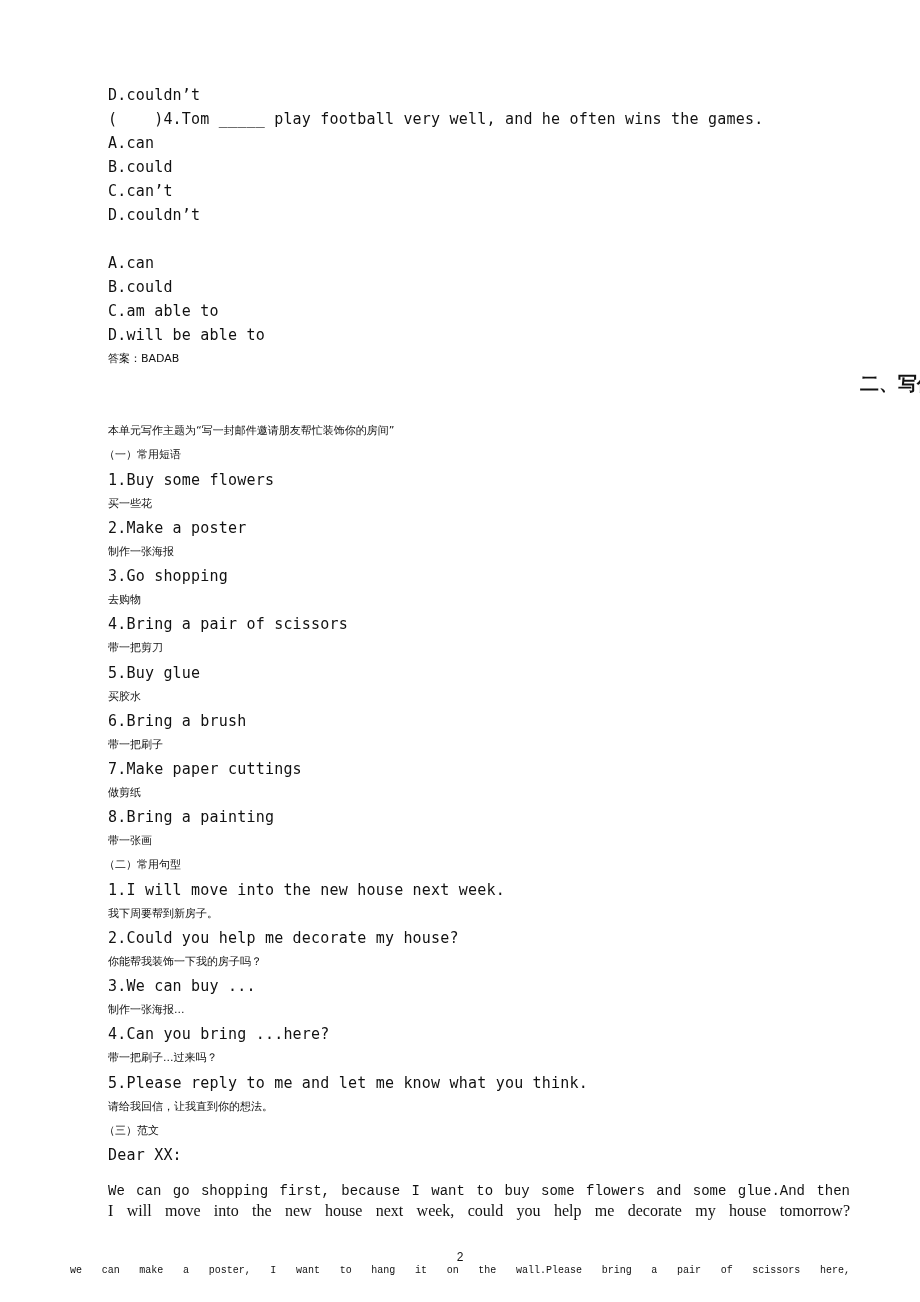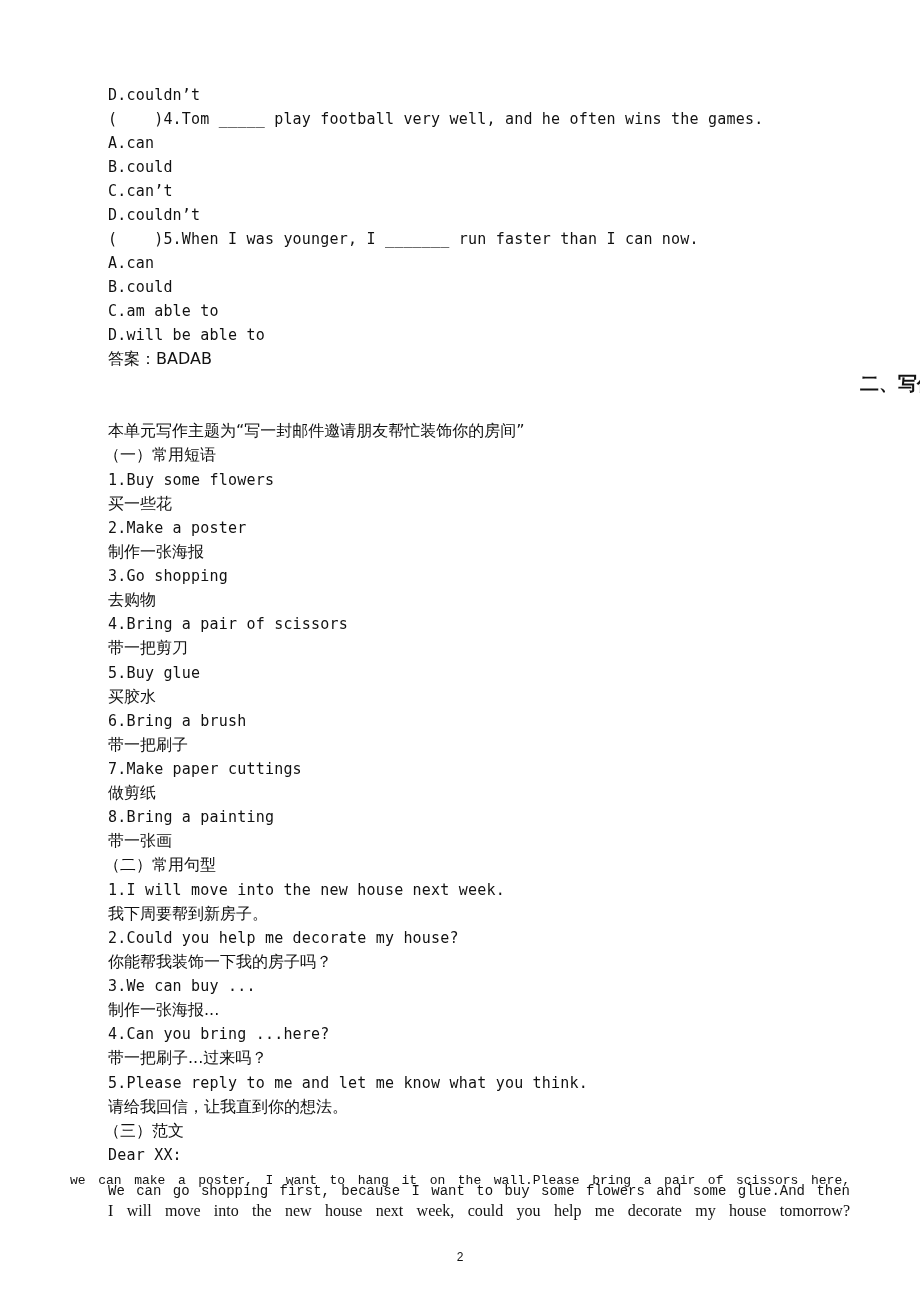--- a/index.html
+++ b/index.html
@@ -26,21 +26,21 @@
     left: 108px;
     font-size: 15px;
     line-height: 24px;
     height: 24px;
     white-space: pre;
     letter-spacing: 0.2px;
     margin-top: 12px;
   }
   .cn {
     font-family: "DejaVu Sans", "Liberation Sans", sans-serif;
-    font-size: 16px;
+    font-size: 11px;
     letter-spacing: 0;
   }
   .heading {
     position: absolute;
     left: 0;
     width: 920px;
     text-align: right;
     font-family: "DejaVu Sans", "Liberation Sans", sans-serif;
     font-weight: bold;
     font-size: 19px;
@@ -80,21 +80,20 @@
 <div class="page">
 
   <div class="line" style="top:71px">D.couldn’t</div>
 
   <div class="line" style="top:95px">(    )4.Tom _____ play football very well, and he often wins the games.</div>
   <div class="line" style="top:119px">A.can</div>
   <div class="line" style="top:143px">B.could</div>
   <div class="line" style="top:167px">C.can’t</div>
   <div class="line" style="top:191px">D.couldn’t</div>
 
-  <div class="line" style="top:215px">(    )5.When I was younger, I _______ run faster than I can now.</div>
   <div class="line" style="top:239px">A.can</div>
   <div class="line" style="top:263px">B.could</div>
   <div class="line" style="top:287px">C.am able to</div>
   <div class="line" style="top:311px">D.will be able to</div>
 
   <div class="line cn" style="top:335px">答案：BADAB</div>
 
   <div class="heading" style="top:369px">二、写作</div>
 
   <div class="line cn" style="top:407px">本单元写作主题为“写一封邮件邀请朋友帮忙装饰你的房间”</div>
@@ -129,17 +128,17 @@
   <div class="line" style="top:1010px">4.Can you bring ...here?</div>
   <div class="line cn" style="top:1034px">带一把刷子...过来吗？</div>
   <div class="line" style="top:1059px">5.Please reply to me and let me know what you think.</div>
   <div class="line cn" style="top:1083px">请给我回信，让我直到你的想法。</div>
 
   <div class="line cn" style="top:1107px; left:104px">（三）范文</div>
   <div class="line" style="top:1131px">Dear XX:</div>
 
   <div class="para-line condensed" style="top:1155px; left:108px; width:742px">I will move into the new house next week, could you help me decorate my house tomorrow?</div>
   <div class="para-line" style="top:1179px; left:108px; width:742px; font-size:14px">We can go shopping first, because I want to buy some flowers and some glue.And then</div>
-  <div class="para-line" style="top:1169px; left:70px; width:780px; font-size:13px">we can make a poster, I want to hang it on the wall.Please bring a pair of scissors here,</div>
+  <div class="para-line" style="top:1259px; left:70px; width:780px; font-size:10px">we can make a poster, I want to hang it on the wall.Please bring a pair of scissors here,</div>
 
   <div class="page-number">2</div>
 
 </div>
 
 </body></html>

